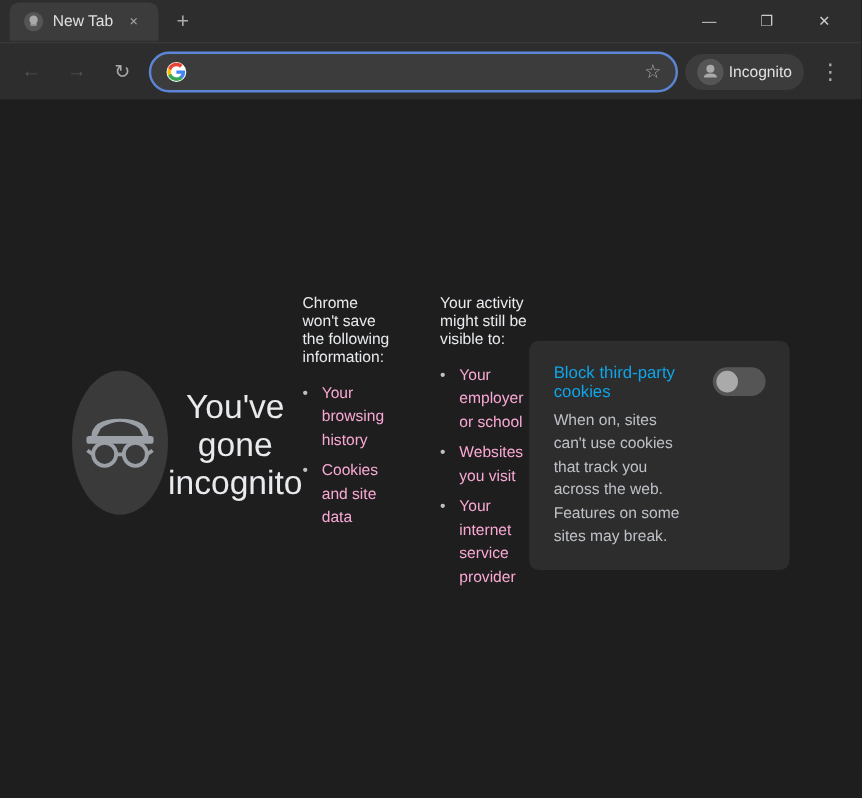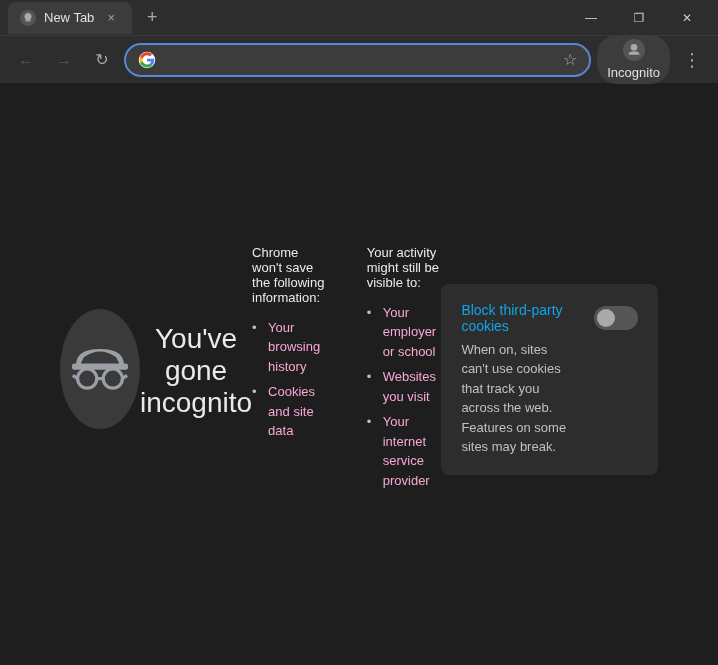--- a/index.html
+++ b/index.html
@@ -143,21 +143,20 @@
     }
 
     .profile-area {
       display: flex;
       align-items: center;
       gap: 4px;
       background: #3c3c3c;
       border-radius: 20px;
       padding: 4px 10px;
       cursor: pointer;
-      flex-direction: column;
     }
 
     .profile-label {
       color: #e0e0e0;
       font-size: 13px;
     }
 
     .menu-btn {
       width: 32px;
       height: 32px;

